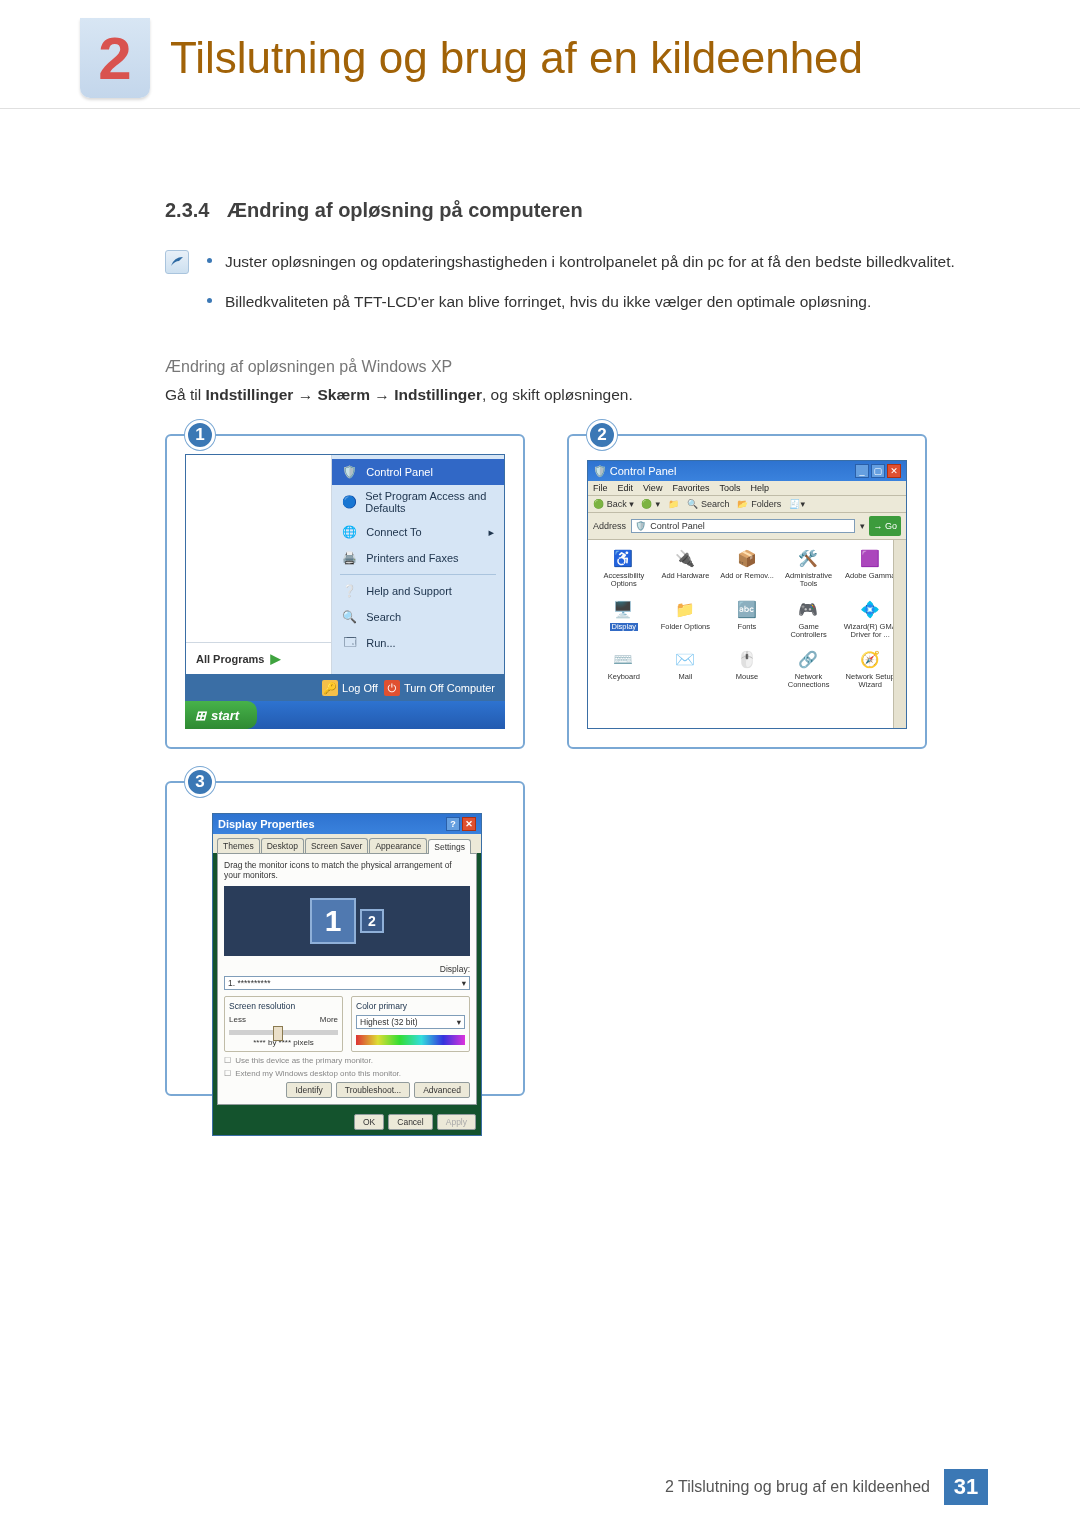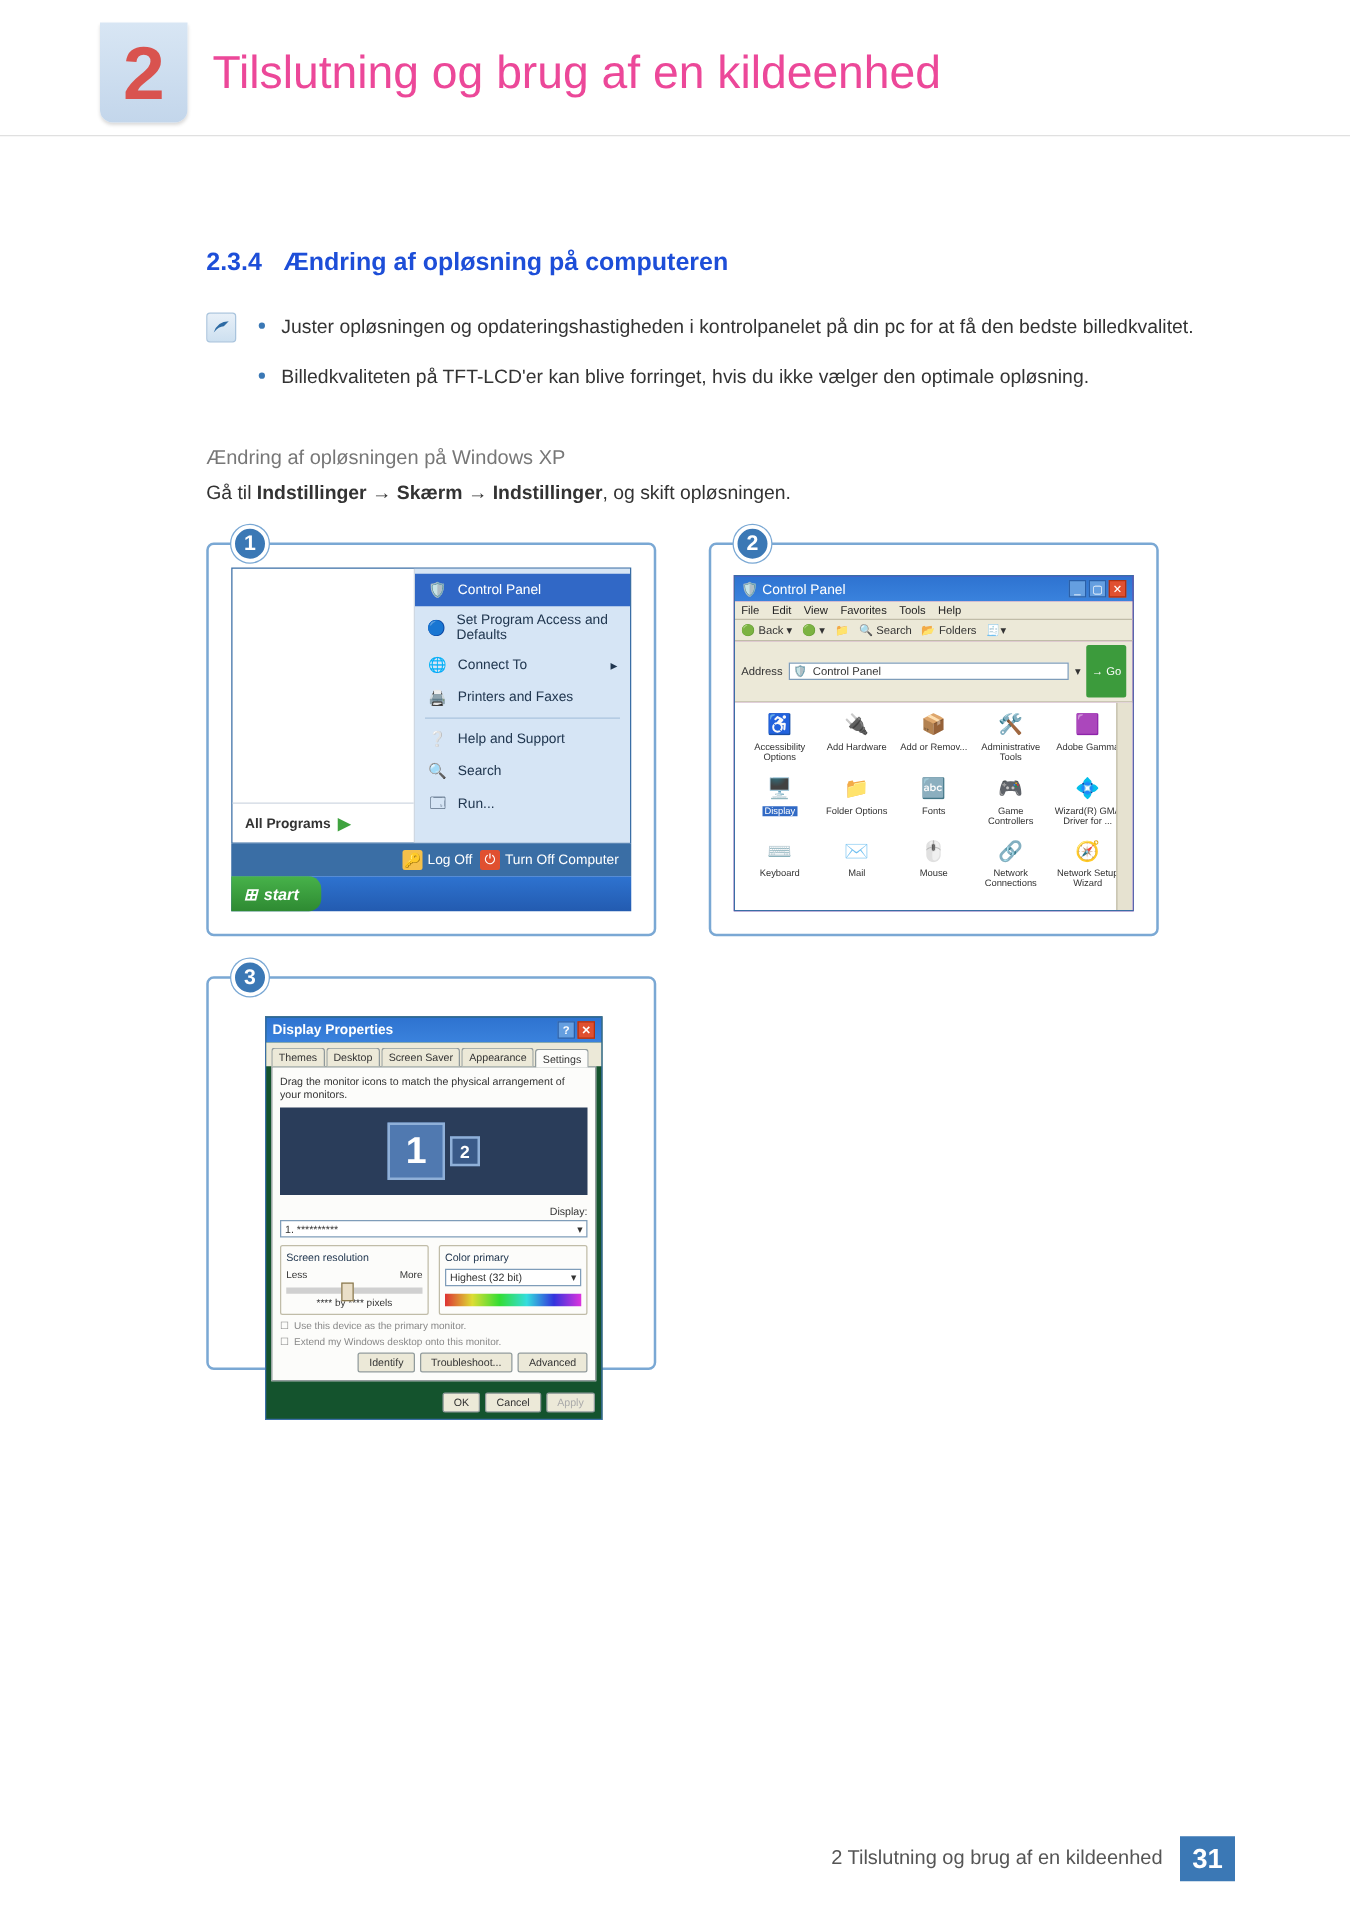--- a/index.html
+++ b/index.html
@@ -27,29 +27,29 @@
     justify-content: center;
     margin-right: 20px;
     box-shadow: 0 2px 3px rgba(0,0,0,0.15);
   }
   .chapter-num {
     font-size: 60px;
     font-weight: bold;
     color: #d9534f;
   }
   .chapter-title {
-    font-size: 37px;
-    color: #ec4899;
+    font-size: 44px;
+    color: #a16207;
     font-weight: 400;
   }
   .content {
     padding: 90px 110px 0 165px;
   }
   .section-heading {
-    color: #1d4ed8;
+    color: #404040;
     font-size: 20px;
     margin-bottom: 28px;
   }
   .section-num { margin-right: 12px; }
   .note-block {
     display: flex;
     gap: 18px;
     margin-bottom: 28px;
   }
   .note-icon {
@@ -229,21 +229,21 @@
   .cp-menu { background:#ece9d8;padding:2px 5px;display:flex;gap:10px;color:#222;border-bottom:1px solid #c0bca8;}
   .cp-tool { background:#ece9d8;padding:3px 5px;display:flex;gap:8px;align-items:center;border-bottom:1px solid #c0bca8;}
   .cp-addr { background:#ece9d8;padding:3px 5px;display:flex;gap:5px;align-items:center;border-bottom:1px solid #c0bca8;}
   .cp-addrbox { flex:1;background:#fff;border:1px solid #7f9db9;padding:1px 3px;display:flex;align-items:center;gap:4px;}
   .cp-body { flex:1; background:#fff; padding:6px 6px; overflow:hidden; position:relative;}
   .cp-body::after { content:""; position:absolute; right:0; top:0; bottom:0; width:12px; background:#e6e2d0; border-left:1px solid #c0bca8;}
   .cp-grid { display:grid; grid-template-columns:repeat(5,1fr); gap:6px 2px;}
   .cp-item { display:flex; flex-direction:column; align-items:center; text-align:center; font-size:7.5px; line-height:1.1; padding:2px;}
   .cp-item.sel .cp-lbl { background:#316ac5; color:#fff; padding:0 2px;}
   .cp-ico { width:22px;height:22px;display:flex;align-items:center;justify-content:center;font-size:16px;margin-bottom:2px;}
-  .gobtn { background:#3c9b3c;color:#fff;padding:16px 4px;border-radius:2px;}
+  .gobtn { background:#3c9b3c;color:#fff;padding:5px 4px;border-radius:2px;}
 
   
   .dpwin {
     position:absolute;
     top:30px; left:45px; width:270px;
     border:1px solid #3a6ea5;
     font-size:9px;
     background:#14532d;
   }
   .dp-title {

